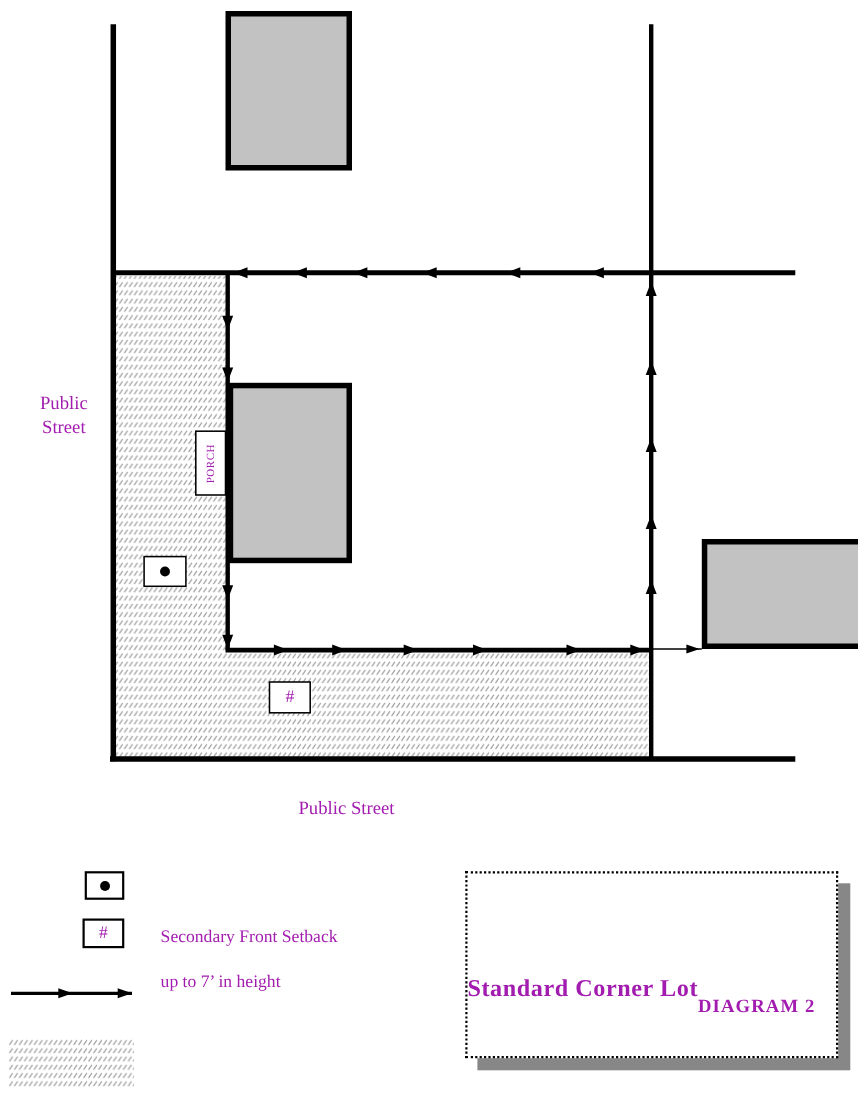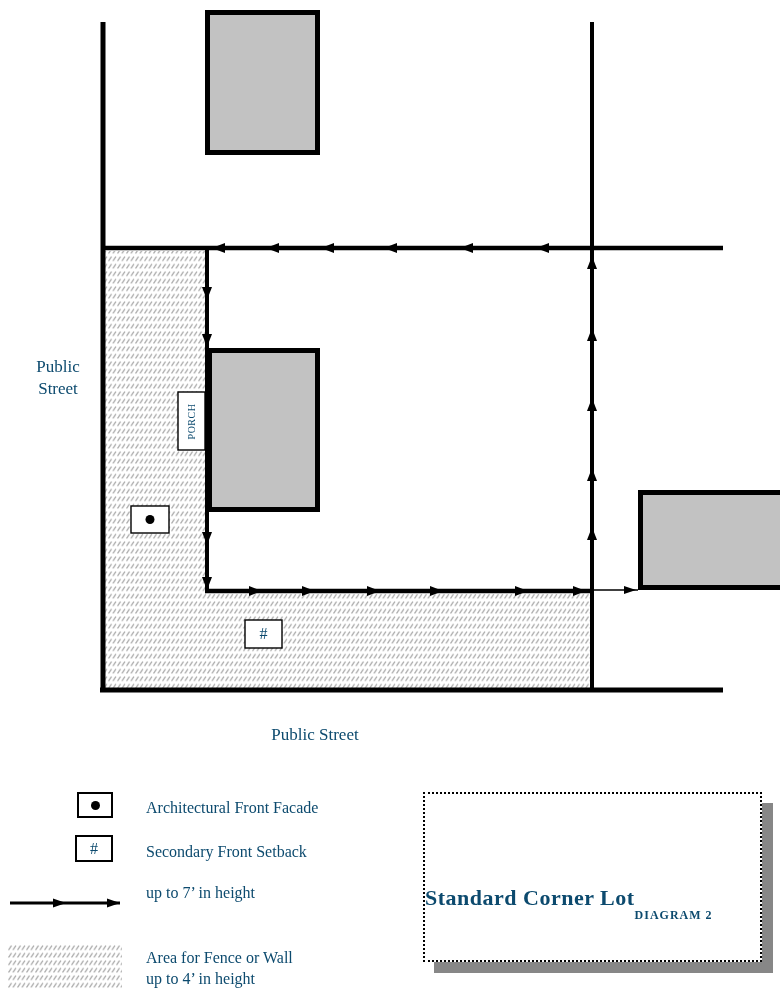--- a/index.html
+++ b/index.html
@@ -1,18 +1,18 @@
 <!DOCTYPE html>
 <html><head>
 <meta charset="utf-8">
 <style>
   html,body { margin:0; padding:0; background:#ffffff; }
   .stage {
     position:relative; width:780px; height:998px; background:#ffffff;
-    font-family:"Liberation Serif","DejaVu Serif",serif; color:#0c4a6e;
+    font-family:"Liberation Serif","DejaVu Serif",serif; color:#a21caf;
     overflow:hidden;
   }
   .abs { position:absolute; }
   svg { display:block; }
 
   
   .street-label {
     font-size:17px; line-height:22px; text-align:center; white-space:normal;
   }
   .street-label-left { left:16px; top:356px; width:84px; }
@@ -40,21 +40,21 @@
 
   
   .title-box {
     left:423px; top:792px; width:339px; height:170px; box-sizing:border-box;
     background:#fff; border:2px dotted #000;
     box-shadow:11px 11px 0 0 #878787;
     display:flex; flex-direction:row; align-items:center;
     padding-top:42px;
   }
   .title-box .main-title { font-size:22px; font-weight:bold; letter-spacing:0.5px; }
-  .title-box .sub-title  { font-size:12px; font-weight:bold; letter-spacing:1px; margin-top:34px; }
+  .title-box .sub-title  { font-size:17px; font-weight:bold; letter-spacing:1px; margin-top:34px; }
 </style>
 </head>
 <body>
 
 <div class="stage">
 
   <svg class="abs" style="left:0;top:0" width="780" height="770" viewBox="0 0 780 770">
     <defs>
       <pattern id="hatch" width="4.5" height="7.5" patternUnits="userSpaceOnUse">
         <path d="M0.5,6 L3.5,1.5" stroke="#999999" stroke-width="1" fill="none"></path>
@@ -125,21 +125,20 @@
   <div class="abs street-label street-label-left">Public Street</div>
   <div class="abs street-label street-label-bottom">Public Street</div>
   <div class="abs porch-box-label">
     <span>PORCH</span>
   </div>
   <div class="abs hash-marker">#</div>
 
   <div class="abs legend-swatch-box" style="left:77px;top:792px;width:36px;height:26px">
     <span class="legend-dot"></span>
   </div>
-  <div class="abs legend-label" style="left:146px;top:797px">Architectural Front Facade</div>
 
   <div class="abs legend-swatch-box" style="left:75px;top:835px;width:38px;height:27px">
     <span style="font-size:16px">#</span>
   </div>
   <div class="abs legend-label" style="left:146px;top:841px">Secondary Front Setback</div>
 
   <svg class="abs" style="left:8px;top:895px" width="114" height="16" viewBox="0 0 114 16">
     <line x1="2" y1="8" x2="112" y2="8" stroke="#000" stroke-width="3"></line>
     <polygon points="58,8 45,3.5 45,12.5" fill="#000"></polygon>
     <polygon points="112,8 99,3.5 99,12.5" fill="#000"></polygon>
@@ -149,23 +148,19 @@
   </div>
 
   <svg class="abs" style="left:8px;top:944px" width="114" height="45" viewBox="0 0 114 45">
     <defs>
       <pattern id="hatch2" width="4.5" height="7.5" patternUnits="userSpaceOnUse">
         <path d="M0.5,6 L3.5,1.5" stroke="#999999" stroke-width="1" fill="none"></path>
       </pattern>
     </defs>
     <rect x="0" y="0" width="114" height="45" fill="url(#hatch2)"></rect>
   </svg>
-  <div class="abs legend-label" style="left:146px;top:947px">
-    <div>Area for Fence or Wall</div>
-    <div>up to 4’ in height</div>
-  </div>
 
   <div class="abs title-box">
     <div class="main-title">Standard Corner Lot</div>
     <div class="sub-title">DIAGRAM 2</div>
   </div>
 
 </div>
 
 </body></html>

